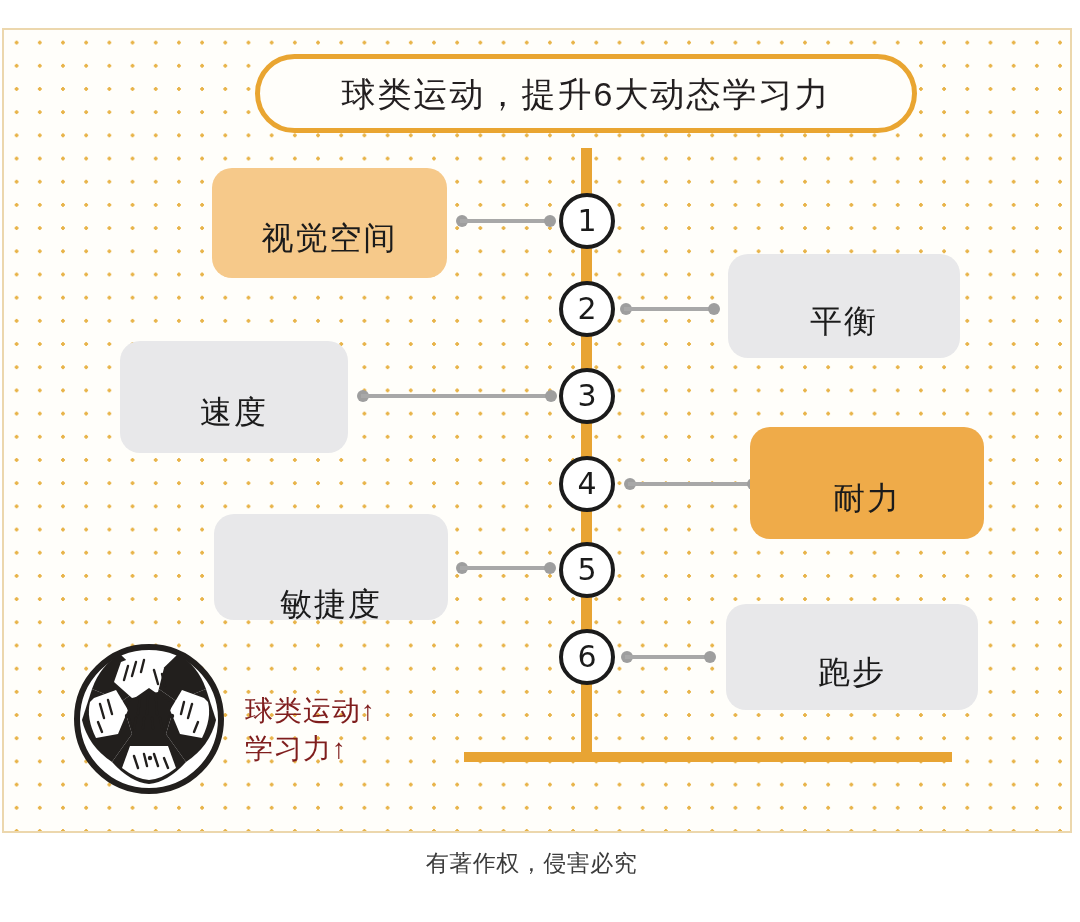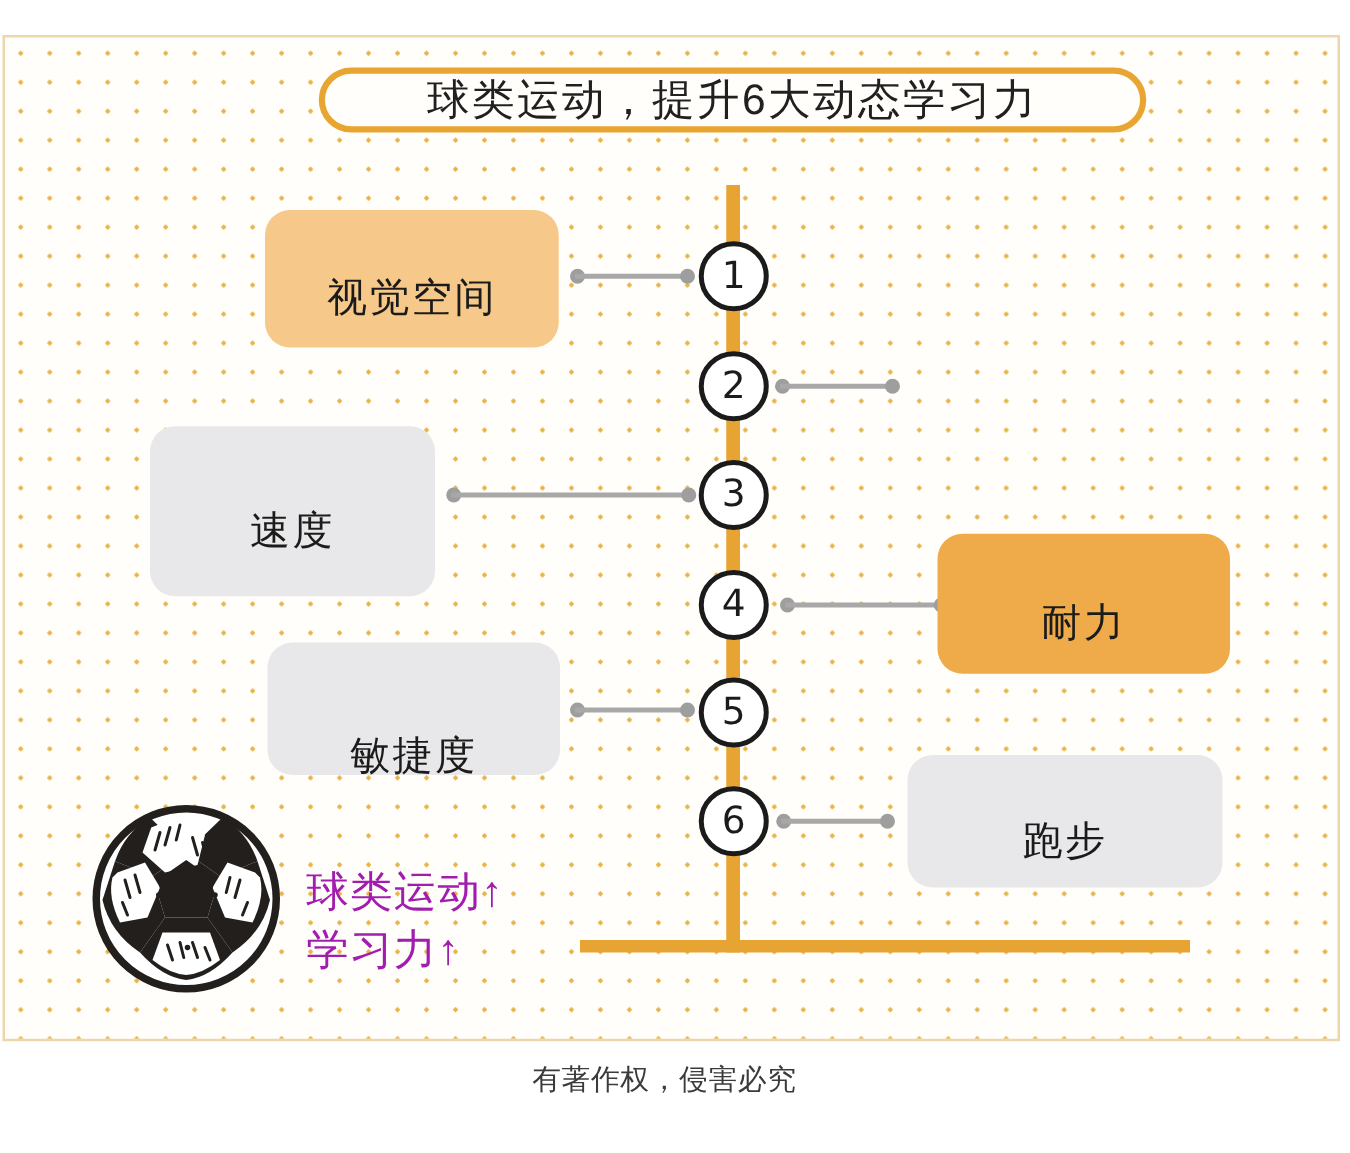--- a/index.html
+++ b/index.html
@@ -32,21 +32,21 @@
     background-size: 23.2px 23.2px;
     background-position: 1px 1px;
   }
 
   
   #title-box {
     position: absolute;
     left: 255px;
     top: 54px;
     width: 662px;
-    height: 52px;
+    height: 79px;
     box-sizing: border-box;
     border: 5px solid #e9a531;
     border-radius: 40px;
     background: #fffefa;
     display: flex;
     align-items: center;
     justify-content: center;
   }
   #title-text {
     font-size: 34px;
@@ -150,22 +150,22 @@
     width: 154px;
     height: 154px;
   }
   #ball-caption {
     position: absolute;
     left: 245px;
     top: 692px;
     width: 200px;
   }
   .caption-line {
-    font-size: 34px;
-    color: #a21caf;
+    font-size: 28px;
+    color: #7f1d1d;
     letter-spacing: 1px;
     line-height: 1.35;
     white-space: nowrap;
   }
 
   
   #footer {
     position: absolute;
     left: 0;
     top: 848px;
@@ -209,22 +209,25 @@
   </div>
 
   <div class="node-circle" style="left:559px; top:281px;">
     <span class="node-num">2</span>
   </div>
   <div class="connector" style="left:620px; top:303px; width:100px;">
     <span class="cdot left"></span>
     <span class="cline"></span>
     <span class="cdot right"></span>
   </div>
-
-  <div class="label-box gray" style="left:120px; top:341px; width:228px; height:136px;">
+  <div class="label-box gray" style="left:728px; top:254px; width:232px; height:104px;">
+    <span class="label-text">平衡</span>
+  </div>
+
+  <div class="label-box gray" style="left:120px; top:341px; width:228px; height:112px;">
     <span class="label-text">速度</span>
   </div>
   <div class="connector" style="left:357px; top:390px; width:200px;">
     <span class="cdot left"></span>
     <span class="cline"></span>
     <span class="cdot right"></span>
   </div>
   <div class="node-circle" style="left:559px; top:368px;">
     <span class="node-num">3</span>
   </div>

